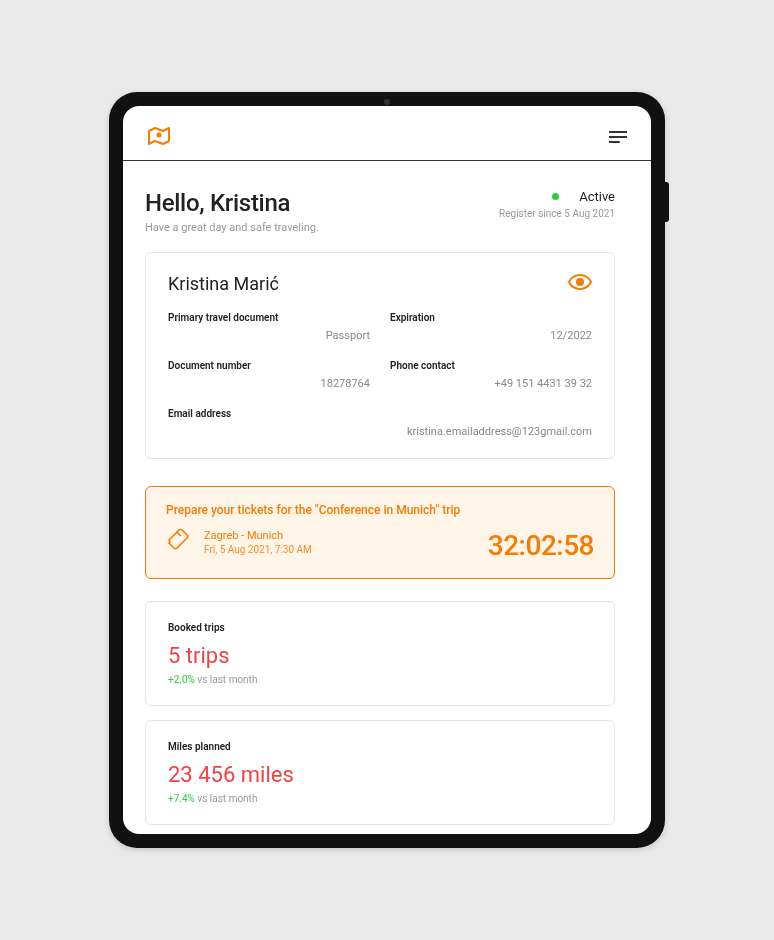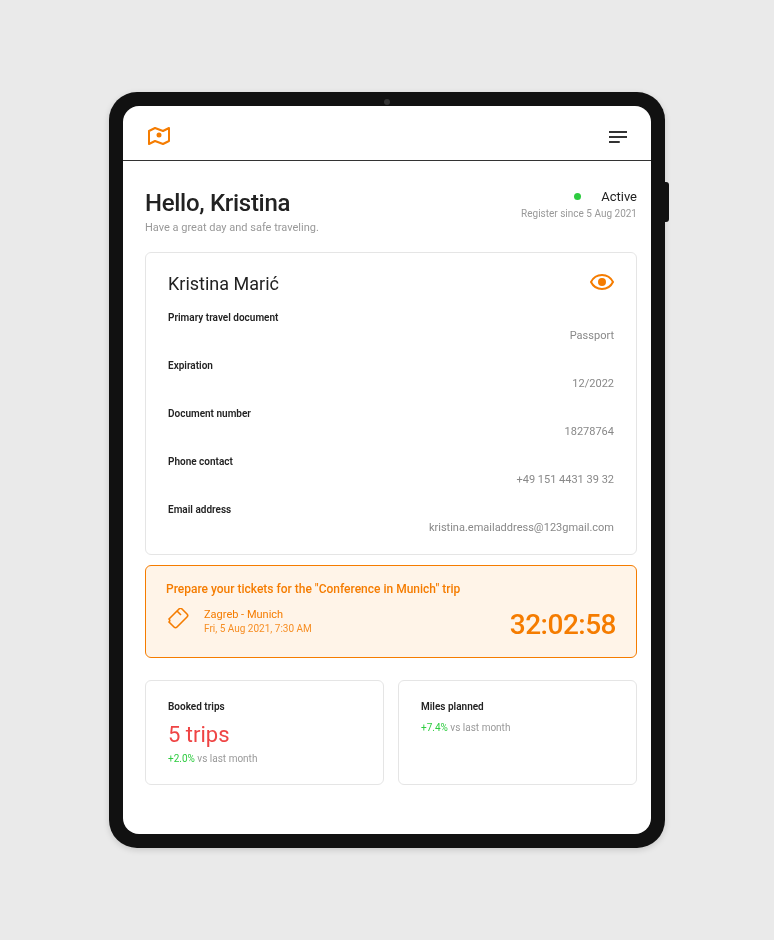--- a/index.html
+++ b/index.html
@@ -62,21 +62,21 @@
       padding: 20px 24px 10px 24px;
       border-bottom: 1px solid #333;
     }
     .logo {
       color: #f57c00;
     }
     .menu-icon {
       color: #333;
     }
     .content {
-      padding: 28px 14px 0 22px;
+      padding: 28px 36px 0 22px;
       overflow-y: hidden;
       flex: 1;
     }
     .header-row {
       display: flex;
       justify-content: space-between;
       align-items: flex-start;
       margin-bottom: 18px;
     }
     .greeting {
@@ -112,39 +112,39 @@
       color: #999;
       margin-top: 4px;
     }
     .card {
       background: #fff;
       border: 1px solid #e5e5e5;
       border-radius: 6px;
       padding: 20px 22px;
     }
     .profile-card {
-      margin-bottom: 10px;
+      margin-bottom: 27px;
     }
     .profile-header {
       display: flex;
       justify-content: space-between;
       align-items: center;
       margin-bottom: 18px;
     }
     .profile-name {
       font-size: 18px;
       font-weight: 400;
       color: #222;
     }
     .eye-icon {
       color: #f57c00;
     }
     .profile-grid {
       display: grid;
-      grid-template-columns: 1fr;
+      grid-template-columns: 1fr 1fr;
       row-gap: 18px;
       column-gap: 20px;
     }
     .field-label {
       font-size: 10px;
       color: #222;
       font-weight: 600;
       margin-bottom: 6px;
     }
     .field-value {
@@ -192,21 +192,21 @@
       opacity: 0.85;
     }
     .countdown {
       font-size: 28px;
       font-weight: 500;
       color: #f57c00;
       letter-spacing: -0.5px;
     }
     .stats-row {
       display: grid;
-      grid-template-columns: 1fr 1fr;
+      grid-template-columns: 1fr;
       gap: 14px;
       margin-bottom: 22px;
     }
     .stat-label {
       font-size: 10px;
       color: #222;
       font-weight: 600;
       margin-bottom: 10px;
     }
     .stat-value {
@@ -344,20 +344,21 @@
       <div class="stats-row">
         <div class="card">
           <div class="stat-label">Booked trips</div>
           <div class="stat-value">5 trips</div>
           <div class="stat-delta">
             <span class="delta-pos">+2.0%</span><span class="delta-desc"> vs last month</span>
           </div>
         </div>
         <div class="card">
           <div class="stat-label">Miles planned</div>
+          <div class="stat-value">23 456 miles</div>
           <div class="stat-delta">
             <span class="delta-pos">+7.4%</span><span class="delta-desc"> vs last month</span>
           </div>
         </div>
       </div>
 
 
     </div>
   </div>
 </div>

